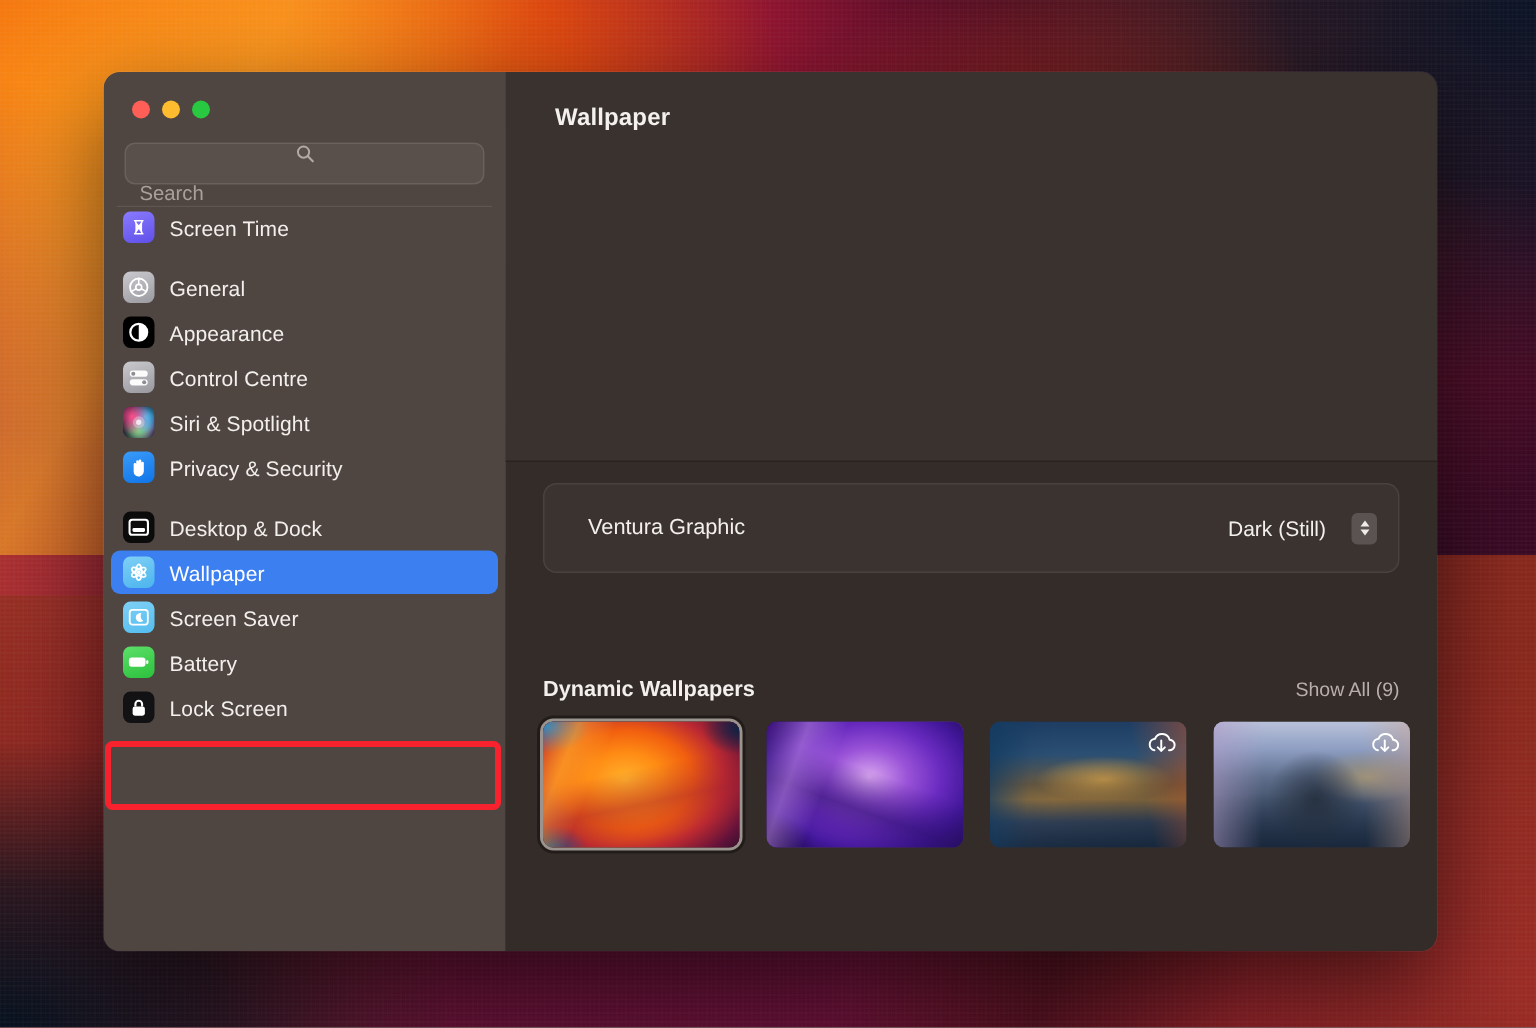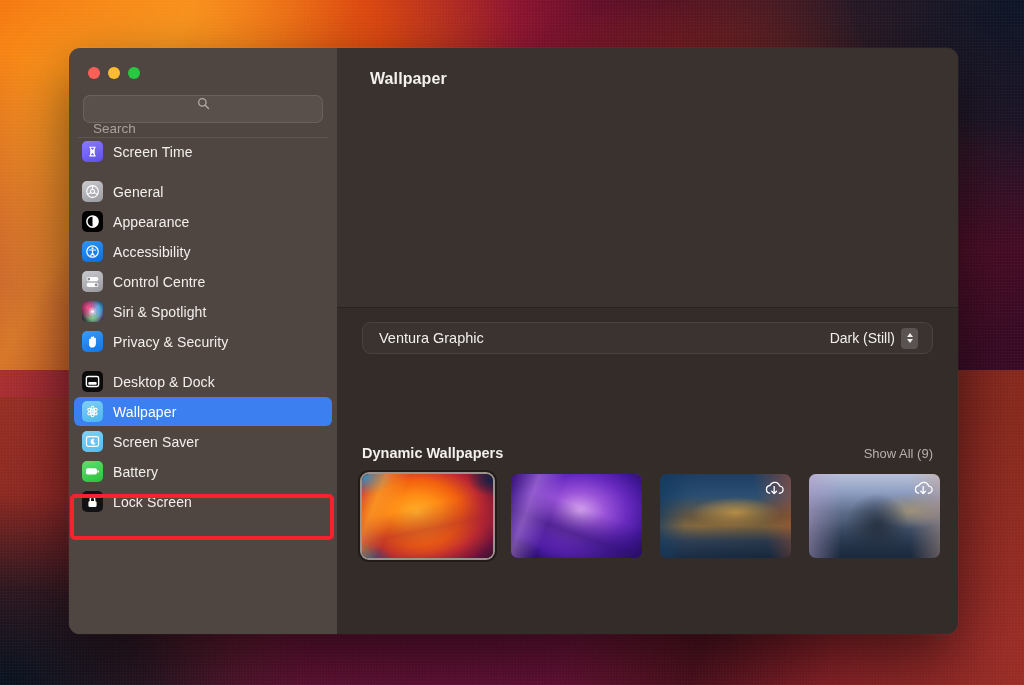--- a/index.html
+++ b/index.html
@@ -265,31 +265,31 @@
 
   
   #content {
     flex: 1 1 auto;
     padding: 14px 25px 0 25px;
     overflow: hidden;
     position: relative;
   }
 
   #current-wallpaper-row {
-    height: 32px;
+    height: 60px;
     background: rgba(255,255,255,0.035);
     border: 0.5px solid rgba(255,255,255,0.075);
     border-radius: 9px;
     display: flex; align-items: center; justify-content: space-between;
-    padding: 0 14px 0 16px;
-    margin-bottom: 48px;
+    padding: 0 14px 0 29px;
+    margin-bottom: 26px;
   }
   #current-wallpaper-name { font-size: 14.5px; color: #f2efed; }
   #style-popup {
-    display: flex; align-items: center; gap: 6px;
+    display: flex; align-items: center; gap: 17px;
     font-size: 14px; color: #f2efed;
     cursor: default;
   }
   #popup-chevrons {
     width: 17px; height: 21px; border-radius: 4px;
     background: rgba(255,255,255,0.16);
     display: flex; flex-direction: column; align-items: center; justify-content: center;
     gap: 2px;
   }
   .chev { width: 0; height: 0; border-left: 3.5px solid transparent; border-right: 3.5px solid transparent; }
@@ -473,30 +473,20 @@
             <div class="nav-item">
               <span class="app-icon ic-appearance">
                 <svg width="15" height="15" viewBox="0 0 16 16">
                   <circle cx="8" cy="8" r="6" fill="none" stroke="#ffffff" stroke-width="1.6"></circle>
                   <path d="M8 2a6 6 0 0 1 0 12z" fill="#ffffff"></path>
                 </svg>
               </span>
               <span class="nav-label">Appearance</span>
             </div>
 
-            <div class="nav-item">
-              <span class="app-icon ic-access">
-                <svg width="15" height="15" viewBox="0 0 16 16">
-                  <circle cx="8" cy="8" r="6.1" fill="none" stroke="#ffffff" stroke-width="1.3"></circle>
-                  <circle cx="8" cy="4.5" r="1.15" fill="#ffffff"></circle>
-                  <path d="M4.6 6.4h6.8M8 6.6v3.1M8 9.7l-1.9 2.6M8 9.7l1.9 2.6" stroke="#ffffff" stroke-width="1.25" stroke-linecap="round" fill="none"></path>
-                </svg>
-              </span>
-              <span class="nav-label">Accessibility</span>
-            </div>
 
             <div class="nav-item">
               <span class="app-icon ic-control">
                 <svg width="15" height="14" viewBox="0 0 16 15">
                   <rect x="1.6" y="2.2" width="12.8" height="4.4" rx="2.2" fill="#ffffff" opacity="0.95"></rect>
                   <circle cx="4.1" cy="4.4" r="1.45" fill="#8d8d93"></circle>
                   <rect x="1.6" y="8.4" width="12.8" height="4.4" rx="2.2" fill="#ffffff" opacity="0.95"></rect>
                   <circle cx="11.9" cy="10.6" r="1.45" fill="#8d8d93"></circle>
                 </svg>
               </span>

